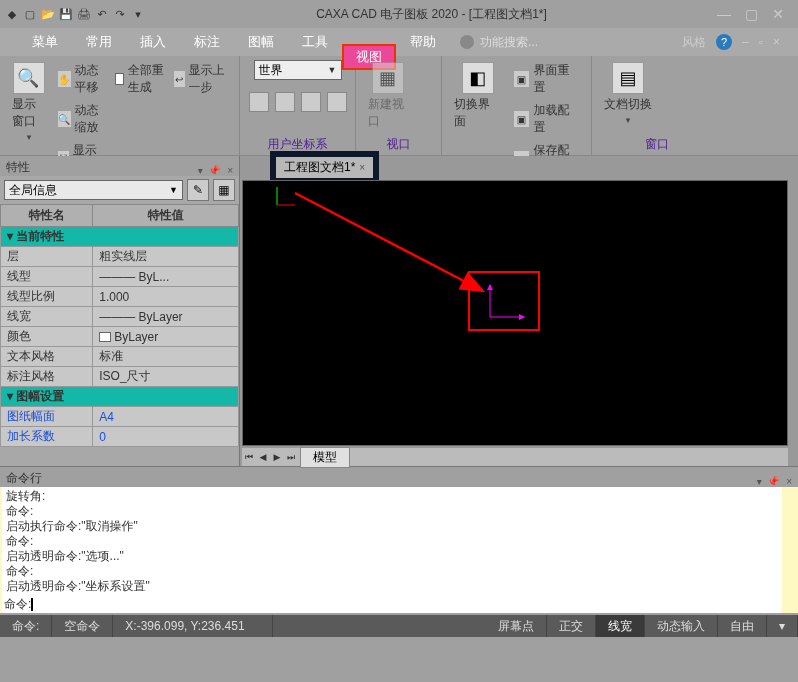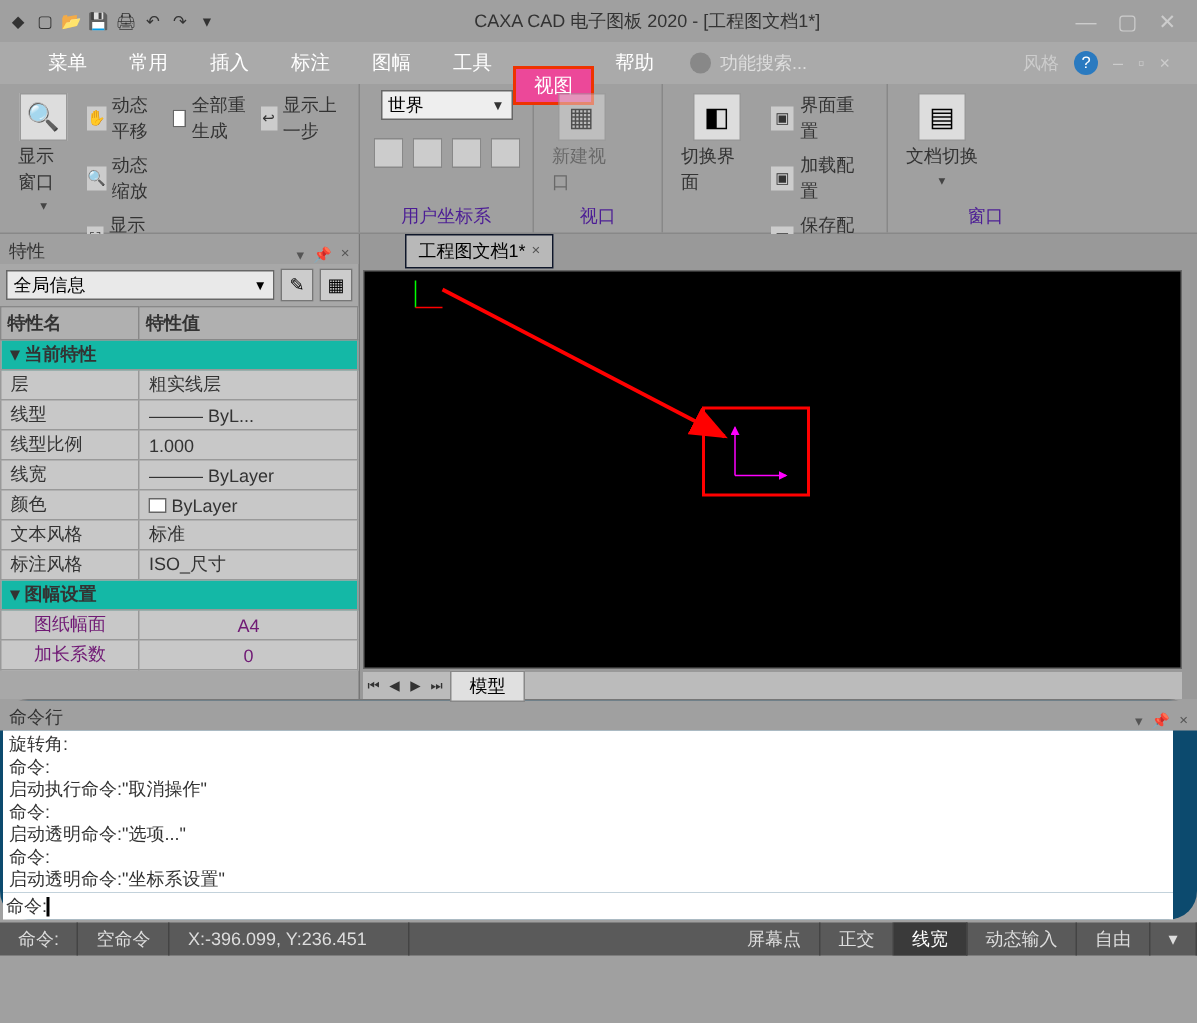--- a/index.html
+++ b/index.html
@@ -39,41 +39,41 @@
 
 
 .mainarea { display: flex; height: 310px; }
 .props { width: 240px; background: #a8a8a8; border-right: 1px solid #777; display: flex; flex-direction: column; }
 .panelhdr { height: 20px; background: #a0a0a0; display: flex; align-items: flex-end; padding: 0 6px; color: #333; font-size: 12px; }
 .panelhdr .right-ico { margin-left: auto; display: flex; gap: 6px; font-size: 10px; color: #555; }
 .props .toolbar { height: 28px; display: flex; align-items: center; gap: 4px; padding: 2px 4px; }
 .props .toolbar .sel { flex: 1; height: 20px; border: 1px solid #666; background: #e9e9e9; display: flex; align-items: center; padding: 0 4px; justify-content: space-between; }
 .props .toolbar .tb-btn { width: 22px; height: 22px; border: 1px solid #777; background: #ccc; display:flex; align-items:center; justify-content:center; font-size:12px; }
 .props table { width: 100%; border-collapse: collapse; font-size: 12px; background: #c8c8c8; }
-.props th { text-align: left; padding: 2px 4px; background: #b0b0b0; border: 1px solid #888; color: #333; }
+.props th { text-align: center; padding: 2px 4px; background: #b0b0b0; border: 1px solid #888; color: #333; }
 .props td { padding: 1px 6px; border: 1px solid #999; background: #c8c8c8; color: #333; }
 .props td.groupcell { background: #14b8a6; font-weight: bold; }
-.props .dim td { color: #701a75; text-align: center; }
+.props .dim td { color: #1d4ed8; }
 .swatch { width: 12px; height: 10px; background: #fff; border: 1px solid #666; display:inline-block; margin-right:3px; vertical-align:middle; }
 
 
 .canvaswrap { flex: 1; display: flex; flex-direction: column; background: #999; }
 .doctabs { height: 22px; display: flex; align-items: center; padding-left: 30px; gap: 2px; }
-.doctab { background: #b8b8b8; padding: 2px 8px; display: flex; align-items: center; gap: 4px; font-size: 12px; border: 1px solid #0f172a; }
+.doctab { background: #b8b8b8; padding: 2px 8px; display: flex; align-items: center; gap: 4px; font-size: 12px; border: 6px solid #0f172a; }
 .doctab .close { font-size: 10px; color: #555; }
 .canvas { flex: 1; background: #000; position: relative; margin: 2px 10px 2px 2px; border: 1px solid #666; }
 .ucs-origin { position: absolute; left: 30px; top: 4px; }
 .arrow-annot { position: absolute; left: 50px; top: 10px; }
 .ucs-target { position: absolute; left: 225px; top: 90px; width: 72px; height: 60px; border: 2px solid #f00; }
 .hscroll { height: 18px; background: #bbb; display: flex; align-items: center; margin: 0 10px 0 2px; }
 .hscroll .navbtn { width: 14px; height: 14px; display:inline-flex; align-items:center; justify-content:center; font-size:9px; color:#333; }
 .modeltab { background: #e0e0e0; padding: 1px 12px; border: 1px solid #888; font-size: 12px; margin-left:2px; }
 
 
-.cmdpanel { background: #0c4a6e; border-top: 1px solid #777; border-radius: 19px; }
+.cmdpanel { background: #fef9c3; border-top: 1px solid #777; }
 .cmdlog { background: #fff; height: 108px; padding: 2px 4px; font-size: 12px; color: #333; overflow: hidden; margin: 0 16px 0 2px; }
 .cmdlog div { line-height: 15px; white-space: nowrap; }
 .cmdline { display: flex; align-items: center; background: #fff; height: 18px; margin: 0 16px 2px 2px; padding: 0 2px; font-size: 12px; }
 .cmdline .prompt { color: #333; }
 .cmdline .caret { width: 2px; height: 13px; background: #000; animation: blink 1s step-end infinite; }
 @keyframes blink { 50% { opacity: 0; } }
 
 
 .statusbar { height: 22px; background: #5a5a5a; color: #ddd; display: flex; align-items: center; font-size: 12px; }
 .statusbar .cell { padding: 0 12px; border-right: 1px solid #444; height: 100%; display: flex; align-items: center; }

